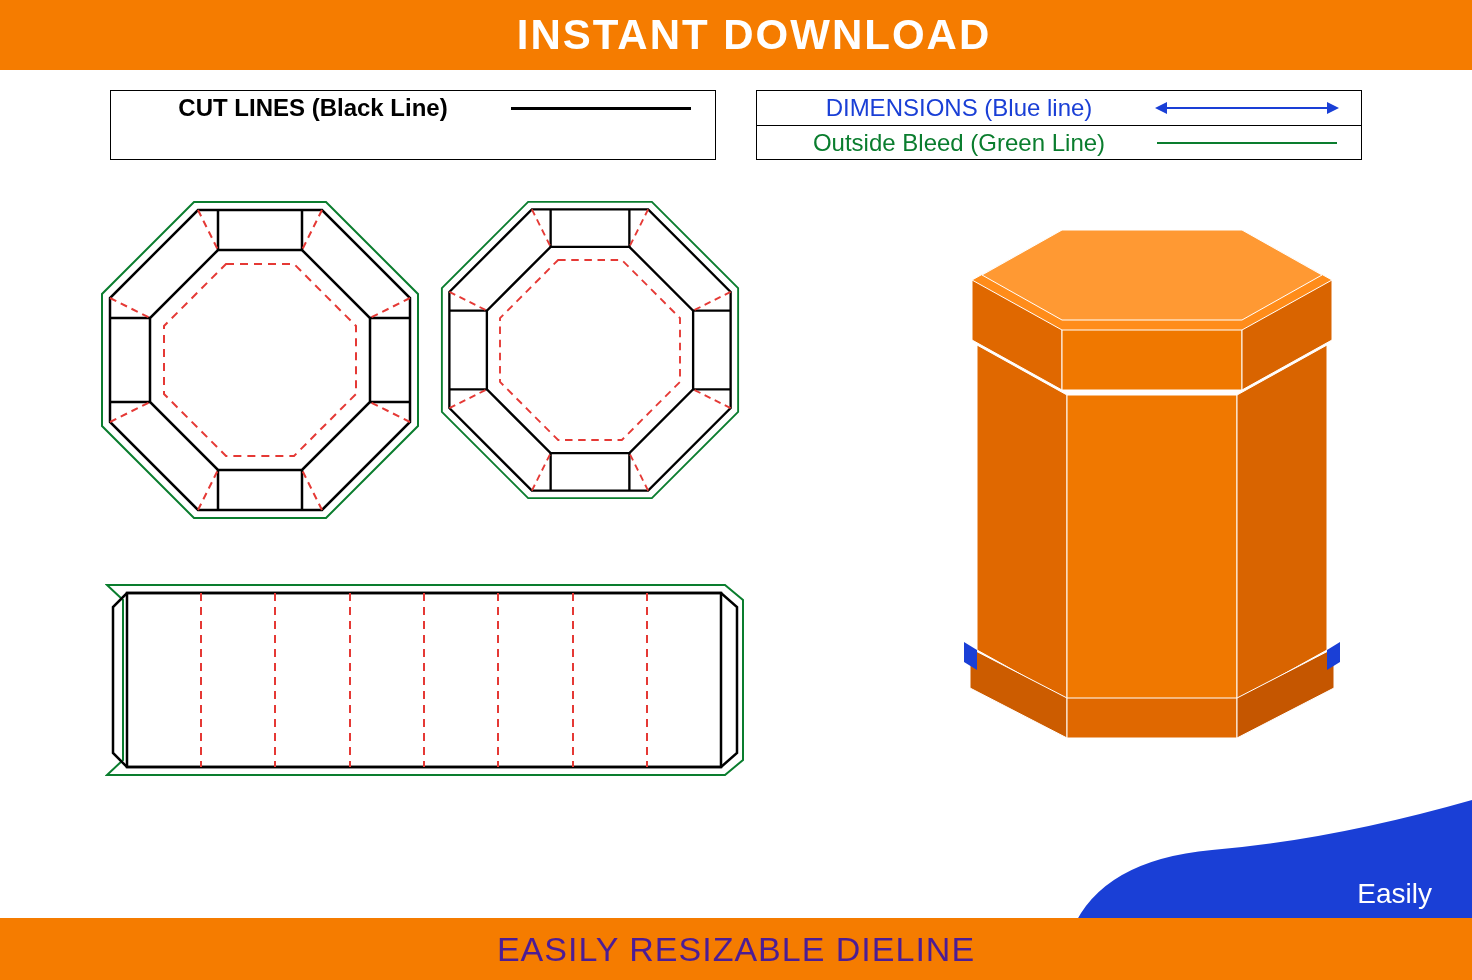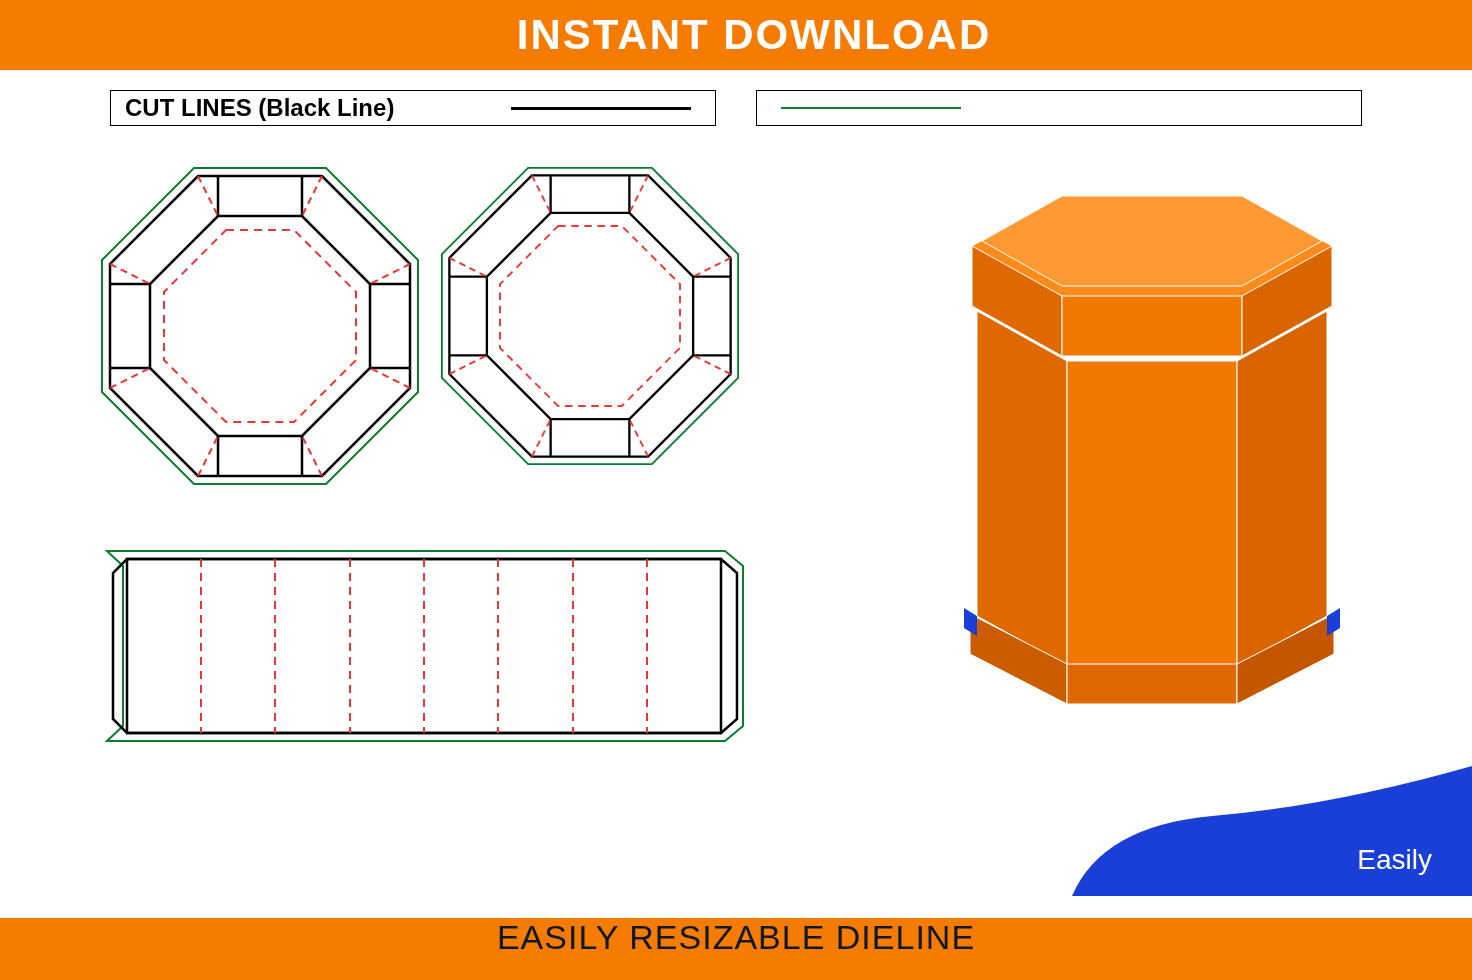--- a/index.html
+++ b/index.html
@@ -24,23 +24,23 @@
     letter-spacing: 2px;
     padding-left: 36px;
   }
   .bottom-banner {
     position: absolute;
     bottom: 0;
     width: 100%;
     height: 62px;
     background: #f57c00;
     display: flex;
-    align-items: flex-start;
+    align-items: center;
     justify-content: center;
-    color: #0f172a;
+    color: #4c1d95;
     font-size: 34px;
     font-weight: 500;
     letter-spacing: 1px;
   }
   .legend-container {
     display: flex;
     gap: 40px;
     padding: 20px 110px 10px 110px;
   }
   .legend-col {
@@ -48,21 +48,21 @@
     border: 1.5px solid #000;
   }
   .legend-row {
     display: flex;
     align-items: center;
     padding: 4px 14px;
     font-size: 24px;
     height: 34px;
   }
   .legend-row + .legend-row { border-top: 1.5px solid #000; }
-  .legend-label { flex: 1; font-weight: 500; }
+  .legend-label { flex: 1; font-weight: 500; text-align: center; }
   .legend-sample { width: 200px; display: flex; align-items: center; justify-content: center; }
   .cut-label { color: #000; font-weight: bold; }
   .crease-label { color: #e53935; }
   .dim-label { color: #1a3fd6; }
   .bleed-label { color: #0a7d2e; }
   .solid-line { width: 180px; height: 3px; background: #000; }
   .dashed-line {
     width: 180px; height: 0;
     border-top: 3px dashed #e53935;
   }
@@ -129,20 +129,27 @@
   <div class="legend-col">
     <div class="legend-row">
       <span class="legend-label cut-label">CUT LINES (Black Line)</span>
       <span class="legend-sample">
           <span class="solid-line"></span>
         </span>
     </div>
   </div>
   <div class="legend-col">
     <div class="legend-row">
+      <span class="legend-label dim-label">DIMENSIONS (Blue line)</span>
+      <span class="legend-sample">
+          <span class="arrow-line"></span>
+        </span>
+    </div>
+    <div class="legend-row">
+      <span class="legend-label bleed-label">Outside Bleed (Green Line)</span>
       <span class="legend-sample">
           <span class="green-line"></span>
         </span>
     </div>
   </div>
 </div>
 
 <div class="main-area">
 
   <div class="octagon-wrap oct1">

